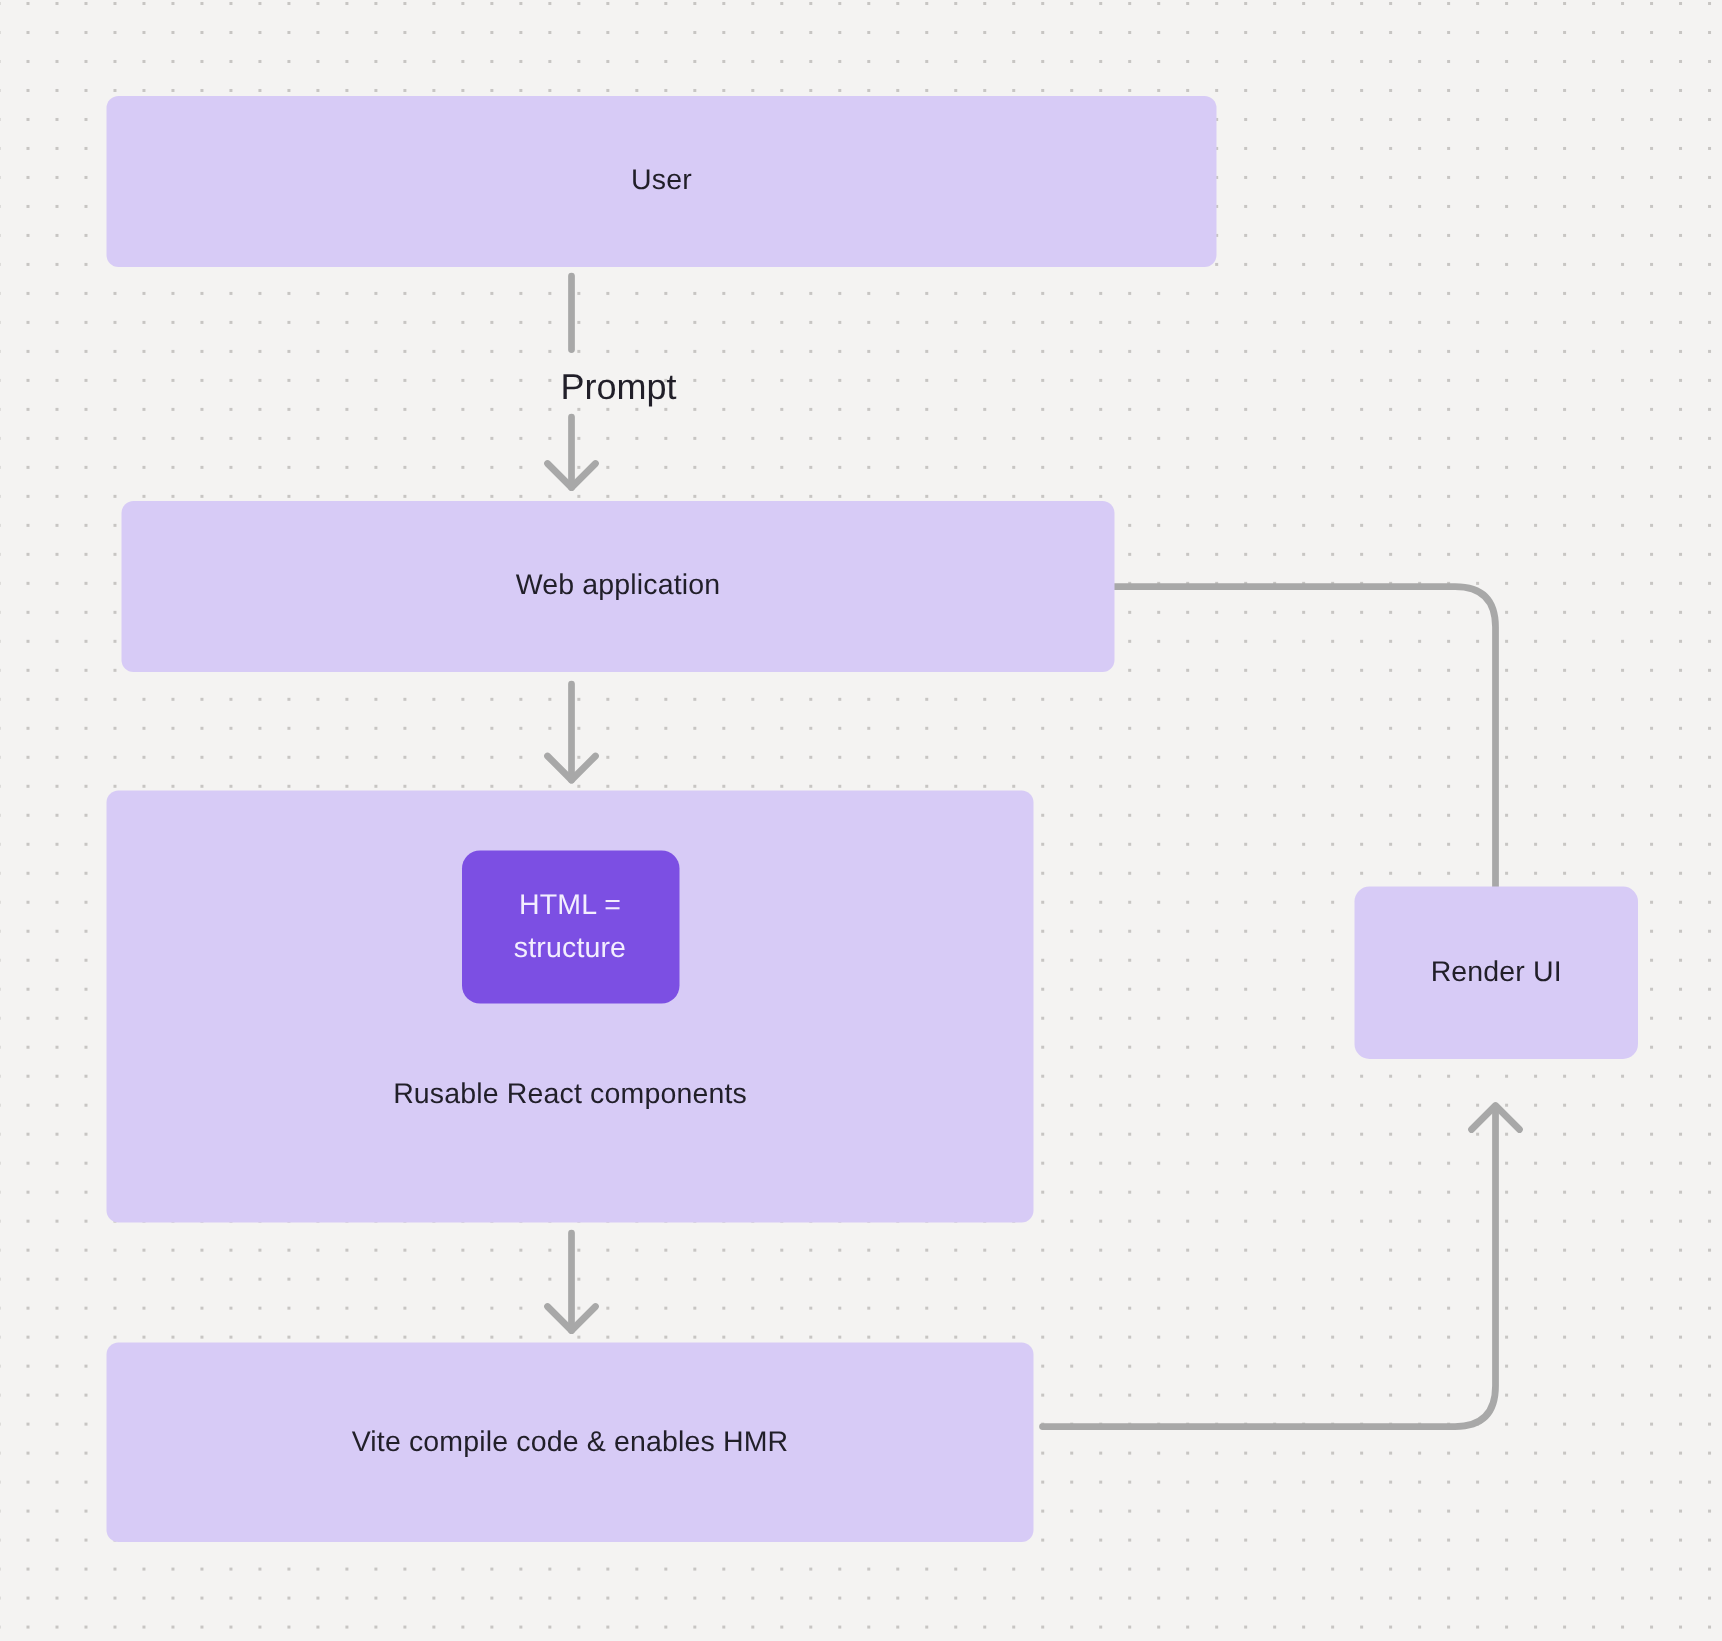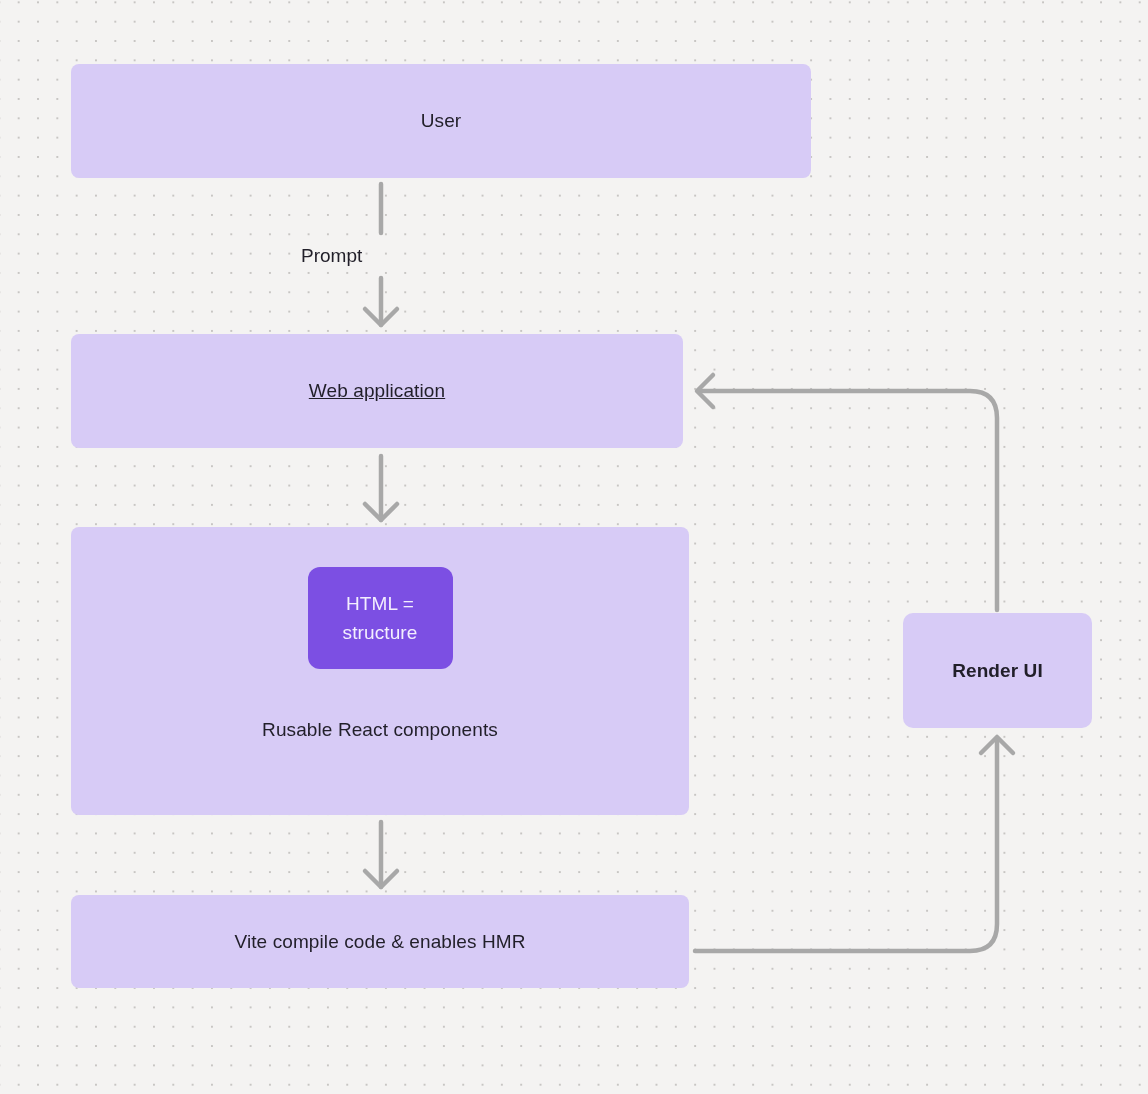--- a/index.html
+++ b/index.html
@@ -44,23 +44,23 @@
     display:flex;
     align-items:center;
     justify-content:center;
     color:var(--node-text);
     font-size:19px;
     font-weight:500;
     letter-spacing:0.1px;
     text-align:center;
   }
   .node-user{left:71px;top:64px;width:740px;height:114px;}
-  .node-webapp{left:71px;top:334px;width:612px;height:114px;text-decoration:underline;}
-  .node-vite{left:71px;top:895px;width:618px;height:93px;}
-  .node-renderui{left:903px;top:613px;width:189px;height:115px;border-radius:10px;font-weight:bold;}
+  .node-webapp{left:81px;top:334px;width:662px;height:114px;}
+  .node-vite{left:71px;top:895px;width:618px;height:133px;}
+  .node-renderui{left:903px;top:591px;width:189px;height:115px;border-radius:10px;}
   .node-group{
     left:71px;top:527px;width:618px;height:288px;
     display:block;
   }
   .chip-row{
     position:absolute;
     left:0;right:0;top:40px;
     display:flex;
     justify-content:center;
     gap:26px;
@@ -84,25 +84,25 @@
     position:absolute;
     left:0;right:0;
     top:192px;
     text-align:center;
     font-size:19px;
     font-weight:500;
     color:var(--node-text);
   }
   .edge-label{
     position:absolute;
-    left:301px;
+    left:311px;
     top:245px;
     width:140px;
-    text-align:left;
-    font-size:19px;
+    text-align:right;
+    font-size:24px;
     font-weight:500;
     color:var(--node-text);
   }
 </style>
 </head>
 <body>
 
 <div class="canvas">
 
   <svg class="edges" viewBox="0 0 1148 1094" xmlns="http://www.w3.org/2000/svg">

